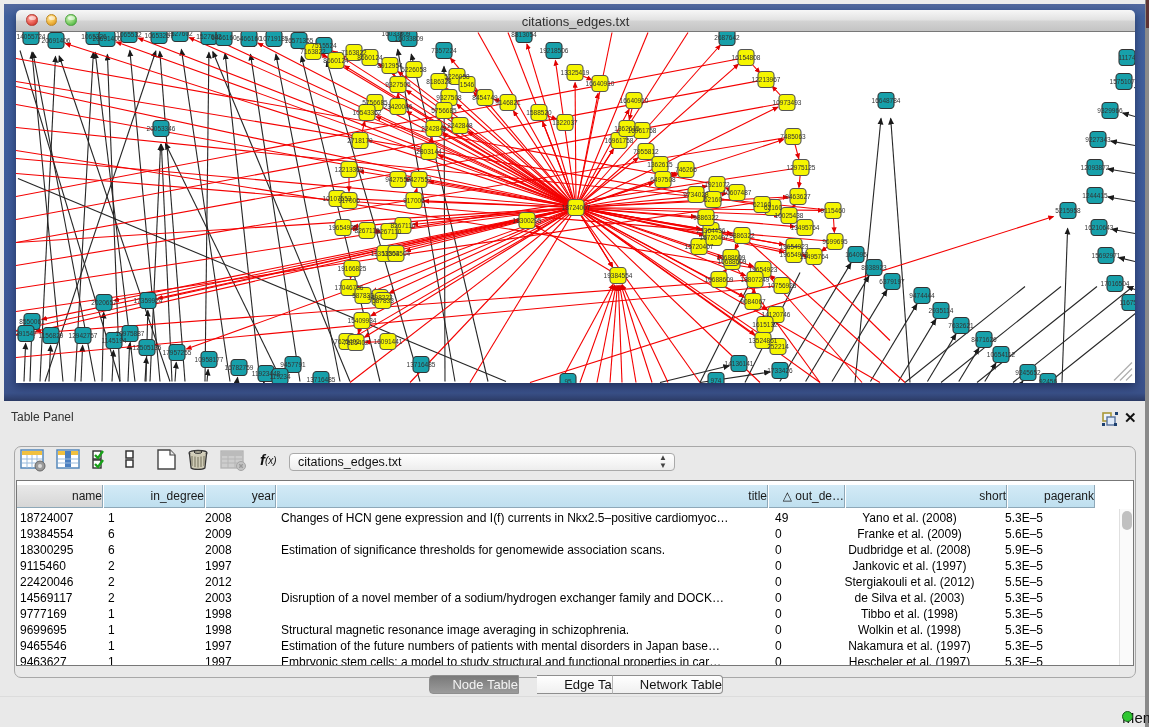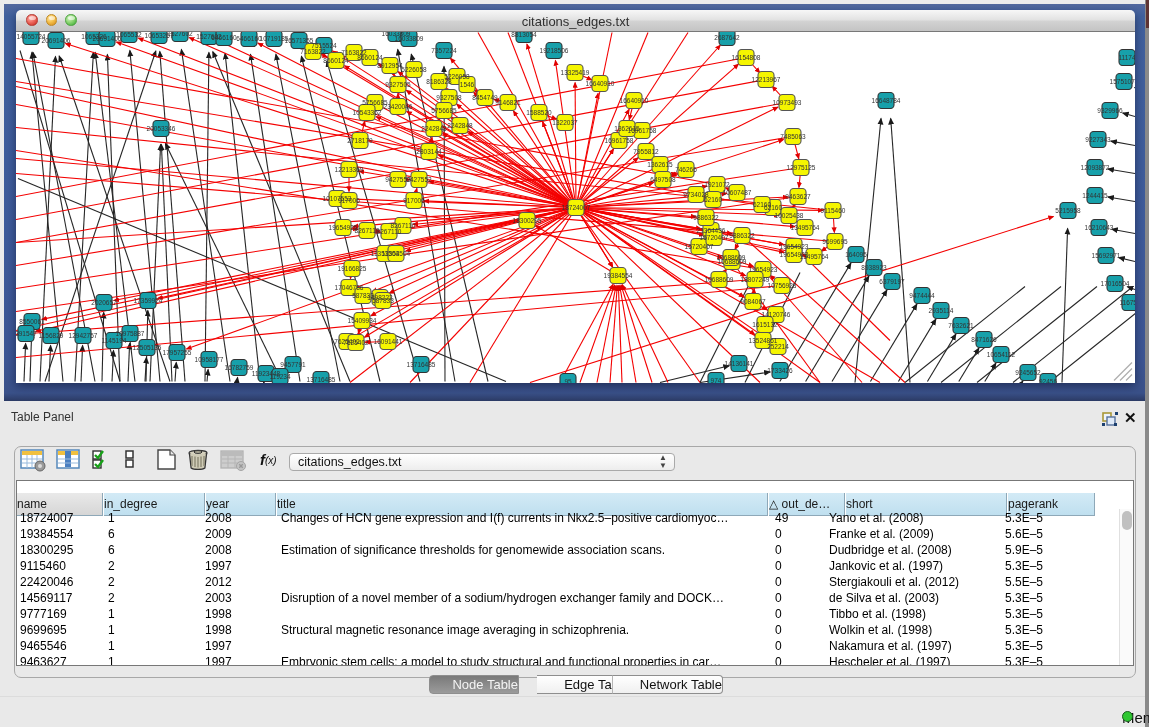--- a/index.html
+++ b/index.html
@@ -14,27 +14,27 @@
 .title{position:absolute;top:3.5px;left:0;width:1119px;text-align:center;font-size:13px;font-weight:400;color:#303030}
 #net{position:absolute;left:0;top:22px}
 .panel{position:absolute;left:0;top:401px;width:1145px;height:326px;background:#e9e9e9}
 .pitems{position:static}
 .ptitle{position:absolute;left:11px;top:410px;font-size:12px;color:#333}
 .flicon{position:absolute;left:1102px;top:411px;width:16px;height:15px}
 .closex{position:absolute;left:1124px;top:409px;font-size:15px;font-weight:700;color:#111}
 .box{position:absolute;left:14px;top:446px;width:1122px;height:232px;border:1px solid #a8a8a8;border-radius:7px;background:#e9e9e9}
 .tablewrap{position:absolute;left:16px;top:480px;width:1118px;height:186px;border:1px solid #777;background:#fff;overflow:hidden}
 .thead{position:absolute;left:0;top:0;height:23px;width:1117px;font-size:12px;color:#1a1a1a}
-.th{position:absolute;top:12px;height:23px;background:linear-gradient(180deg,#d3eaf6,#bfdfef);border-right:1px solid #8ea8b8;border-bottom:1px solid #8ea8b8;text-align:left;line-height:23px}
+.th{position:absolute;top:4px;height:23px;background:linear-gradient(180deg,#d3eaf6,#bfdfef);border-right:1px solid #8ea8b8;border-bottom:1px solid #8ea8b8;text-align:right;line-height:23px}
 .tbody{position:absolute;left:0;top:29px;width:1117px;font-size:12px;color:#000}
 .tr{position:relative;height:16px;line-height:16px;white-space:nowrap}
 .tr div{position:absolute;top:0;height:16px;overflow:hidden}
 .c0{left:3px;width:82px}.c1{left:91px;width:90px}.c2{left:188px;width:68px}
 .c3{left:264px;width:487px}.c4{left:758px;width:66px}
-.c5{left:812px;width:161px;}.c6{left:988px;width:88px}
+.c5{left:812px;width:161px;text-align:center}.c6{left:988px;width:88px}
 .vscroll{position:absolute;left:1102px;top:28px;width:15px;height:157px;background:#fafafa;border-left:1px solid #e0e0e0}
 .vthumb{position:absolute;left:2px;top:2px;width:10px;height:19px;border-radius:5px;background:#c0c0c0}
 .toolbar{position:absolute;left:16px;top:448px;height:30px}
 .dd{position:absolute;left:289px;top:453px;width:386px;height:18px;border:1px solid #a9a9a9;border-radius:4px;background:linear-gradient(180deg,#ffffff,#ededed);font-size:12.5px;color:#111;line-height:17px;padding-left:8px}
 .dd .arr{position:absolute;right:7px;top:0;font-size:8px;color:#444;line-height:8px}
 .tabs{position:absolute;left:429px;top:675px;height:19px;font-size:13px}
 .seg{position:absolute;top:0;height:19px;line-height:18px;text-align:right;border:1px solid #8e8e8e}
 .seg1{left:0;width:90px;border-radius:4px 0 0 4px;background:linear-gradient(180deg,#7a7a7a,#9b9b9b);color:#f4f4f4}
 .seg2{left:108px;width:93px;border-left:none;background:linear-gradient(180deg,#ffffff,#f0f0f0);color:#111}
 .seg3{left:183px;width:111px;border-left:1px solid #b5b5b5;border-radius:0 4px 4px 0;background:linear-gradient(180deg,#ffffff,#f0f0f0);color:#111}
@@ -784,20 +784,21 @@
           <div class="c2">1998</div>
           <div class="c3">Structural magnetic resonance image averaging in schizophrenia.</div>
           <div class="c4">0</div>
           <div class="c5">Wolkin et al. (1998)</div>
           <div class="c6">5.3E–5</div>
         </div>
         <div class="tr">
           <div class="c0">9465546</div>
           <div class="c1">1</div>
           <div class="c2">1997</div>
+          <div class="c3">Estimation of the future numbers of patients with mental disorders in Japan base…</div>
           <div class="c4">0</div>
           <div class="c5">Nakamura et al. (1997)</div>
           <div class="c6">5.3E–5</div>
         </div>
         <div class="tr">
           <div class="c0">9463627</div>
           <div class="c1">1</div>
           <div class="c2">1997</div>
           <div class="c3">Embryonic stem cells: a model to study structural and functional properties in car…</div>
           <div class="c4">0</div>

